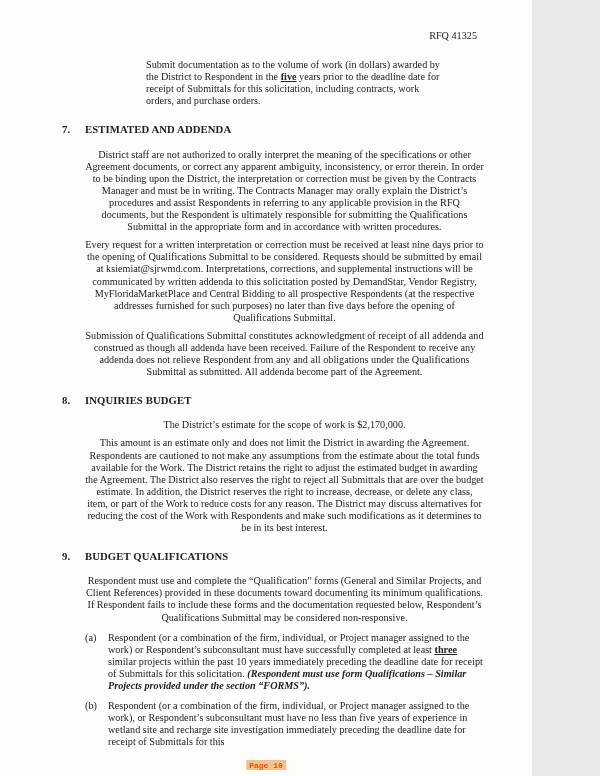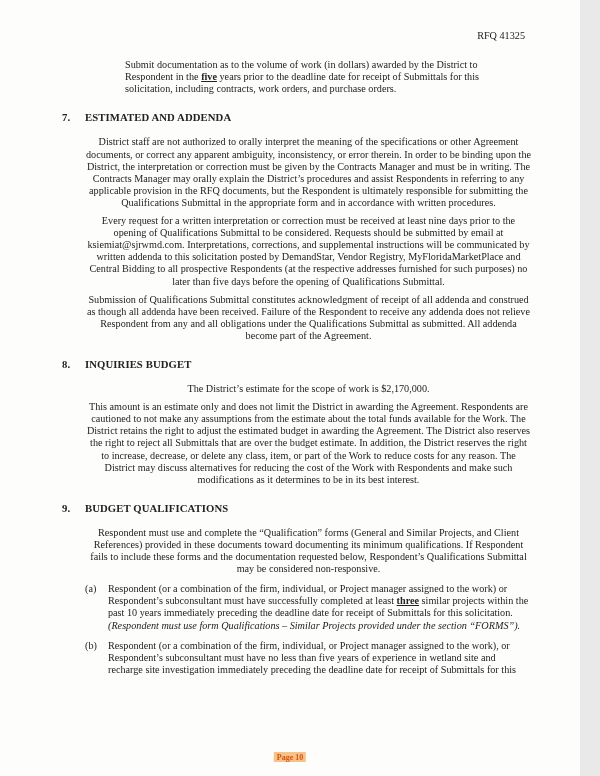--- a/index.html
+++ b/index.html
@@ -1,34 +1,34 @@
 <!DOCTYPE html>
 <html><head>
 <meta charset="utf-8">
 <style>
   html, body { margin: 0; padding: 0; background: #e9e9e9; }
   .page {
-    width: 580px;
+    width: 532px;
     height: 776px;
     background: #fdfdfc;
     position: relative;
     box-sizing: border-box;
     padding: 30px 48px 0 62px;
     font-family: "Liberation Serif", "DejaVu Serif", serif;
     font-size: 10.2px;
     line-height: 12.1px;
     color: #222;
     overflow: hidden;
   }
   .header-ref {
     text-align: right;
     padding-right: 7px;
   }
   .intro-para {
-    margin: 17px 40px 0 63px;
+    margin: 17px 40px 0 84px;
   }
   .sec-heading {
     display: flex;
     margin-top: 16px;
     font-weight: bold;
     font-size: 10.7px;
     letter-spacing: 0.1px;
   }
   .sec-num { width: 23px; flex: 0 0 23px; }
   .sec-body p.body-para {
@@ -38,34 +38,34 @@
   .sec-body p.body-para.first {
     margin-top: 13px;
   }
   .list-item {
     position: relative;
     margin: 8px 0 0 23px;
     padding-left: 23px;
   }
   .list-marker { position: absolute; left: 0; top: 0; }
   .emph { font-weight: bold; text-decoration: underline; }
-  .note-italic { font-style: italic; font-weight: normal; }
+  .note-italic { font-style: italic; font-weight: bold; }
   .footer-page {
     position: absolute;
     left: 0; right: 0;
     bottom: 30px;
     text-align: center;
   }
   .stamp {
     position: absolute;
     left: 50%;
     transform: translateX(-50%);
-    bottom: 13px;
+    bottom: 4px;
     text-align: right;
-    font-family: Liberation Serif, serif;
+    font-family: Liberation Mono, monospace;
     font-weight: bold;
     line-height: 1.15;
   }
   .stamp-page {
     display: inline-block;
     font-size: 8px;
     padding: 1px 3px 0 3px;
   }
   .stamp-date {
     display: block;

